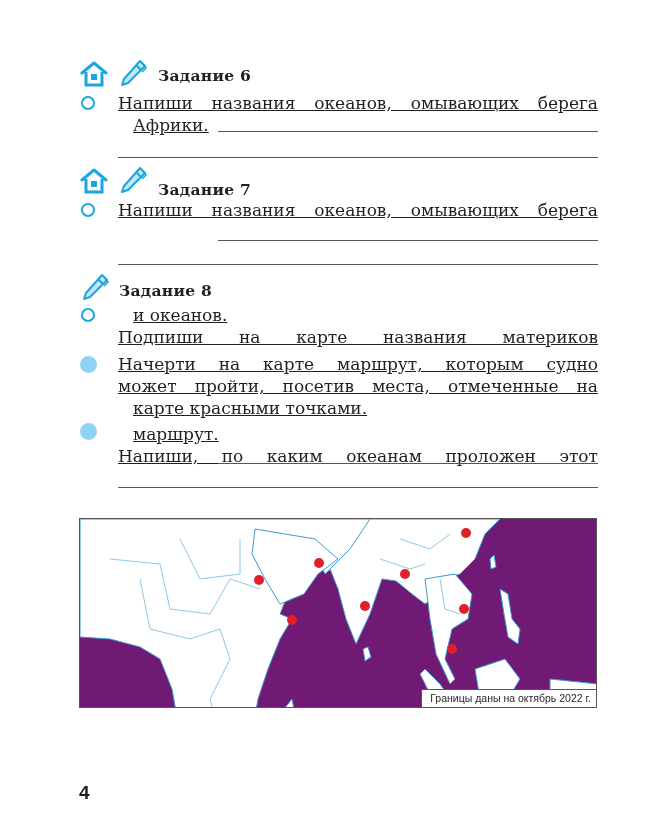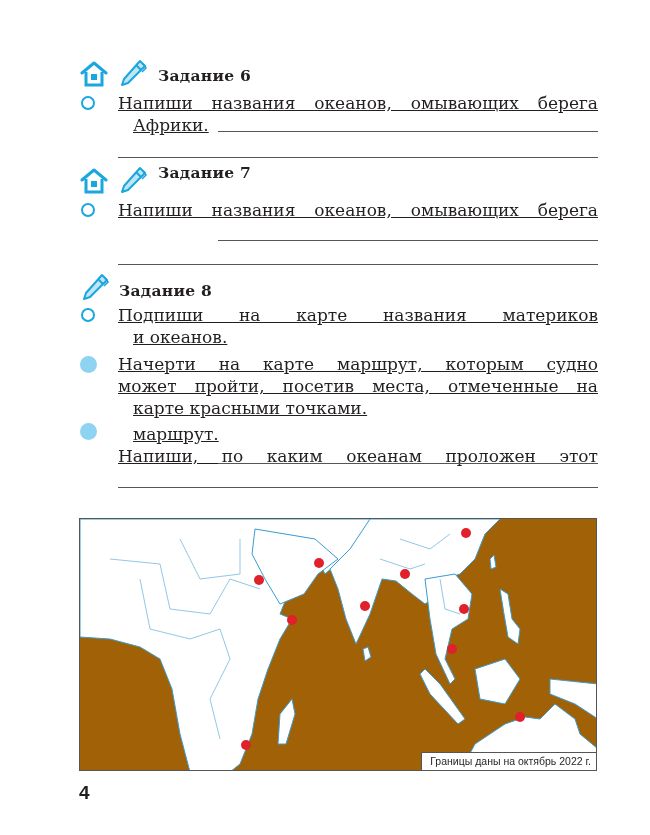--- a/index.html
+++ b/index.html
@@ -7,21 +7,21 @@
   .task-head{position:absolute;display:flex;align-items:center;}
   .task-title{font-family:"DejaVu Serif",serif;font-weight:bold;font-size:15.5px;letter-spacing:0.3px;}
   .icon{position:absolute;}
   .marker{position:absolute;width:14px;height:14px;border-radius:50%;box-sizing:border-box;}
   .marker.ring{border:2.4px solid #1aa6de;background:#fff;}
   .marker.dot{background:#8fd3f2;width:17px;height:17px;}
   .para{position:absolute;left:118px;width:480px;font-size:17px;line-height:22px;text-align:justify;text-align-last:auto;text-decoration:underline;}
   .para .line{display:block;text-align:justify;text-align-last:justify;white-space:nowrap;}
   .para .line.last{text-align-last:left;margin-left:15px;}
   .answer-line{position:absolute;height:0;border-top:1.3px solid #555;}
-  .map{position:absolute;left:79px;top:518px;width:518px;height:253px;border:1.3px solid #555;background:#a16207;overflow:hidden;box-sizing:border-box;}
+  .map{position:absolute;left:79px;top:518px;width:518px;height:190px;border:1.3px solid #555;background:#701a75;overflow:hidden;box-sizing:border-box;}
   .map svg{position:absolute;left:0;top:0;}
   .caption{position:absolute;right:0;bottom:0;background:#fff;border-left:1px solid #555;border-top:1px solid #555;font-family:"Liberation Sans","DejaVu Sans",sans-serif;font-size:10.5px;padding:2px 5px 3px 8px;color:#231f20;}
   .page-num{position:absolute;left:79px;top:782px;font-family:"Liberation Sans","DejaVu Sans",sans-serif;font-weight:bold;font-size:19px;}
 </style>
 </head>
 <body>
 
 <div>
   <svg class="icon" style="left:80px;top:60px" width="28" height="28" viewBox="0 0 28 28">
     <path d="M2 13 L14 3 L26 13" fill="none" stroke="#1aa6de" stroke-width="3" stroke-linecap="round" stroke-linejoin="round"></path>
@@ -49,21 +49,21 @@
   <svg class="icon" style="left:80px;top:167px" width="28" height="28" viewBox="0 0 28 28">
     <path d="M2 13 L14 3 L26 13" fill="none" stroke="#1aa6de" stroke-width="3" stroke-linecap="round" stroke-linejoin="round"></path>
     <path d="M6 12 V25 H22 V12" fill="none" stroke="#1aa6de" stroke-width="3"></path>
     <rect x="11" y="14" width="6" height="6" fill="#1aa6de"></rect>
   </svg>
   <svg class="icon" style="left:118px;top:165px" width="30" height="30" viewBox="0 0 30 30">
     <path d="M22 3 L27 8 L10 25 L4 27 L6 21 Z" fill="#bfe6f7" stroke="#1aa6de" stroke-width="2" stroke-linejoin="round"></path>
     <path d="M18 7 L23 12" stroke="#1aa6de" stroke-width="2"></path>
     <path d="M25 6 L28 10 L24 14" fill="none" stroke="#1aa6de" stroke-width="1.6"></path>
   </svg>
-  <div class="task-head" style="left:158px;top:163px">
+  <div class="task-head" style="left:158px;top:180px">
     <span class="task-title">Задание 7</span>
   </div>
   <div class="marker ring" style="left:81px;top:203px"></div>
   <div class="para" style="top:199px">
     <span class="line">Напиши названия океанов, омывающих берега</span>
   </div>
   <div class="answer-line" style="left:218px;top:240px;width:380px"></div>
   <div class="answer-line" style="left:118px;top:264px;width:480px"></div>
 </div>
 
@@ -71,22 +71,22 @@
   <svg class="icon" style="left:80px;top:272px" width="30" height="30" viewBox="0 0 30 30">
     <path d="M22 3 L27 8 L10 25 L4 27 L6 21 Z" fill="#bfe6f7" stroke="#1aa6de" stroke-width="2" stroke-linejoin="round"></path>
     <path d="M18 7 L23 12" stroke="#1aa6de" stroke-width="2"></path>
     <path d="M25 6 L28 10 L24 14" fill="none" stroke="#1aa6de" stroke-width="1.6"></path>
   </svg>
   <div class="task-head" style="left:119px;top:281px">
     <span class="task-title">Задание 8</span>
   </div>
   <div class="marker ring" style="left:81px;top:308px"></div>
   <div class="para" style="top:304px">
+    <span class="line last">и океанов.</span>
     <span class="line">Подпиши на карте названия материков</span>
-    <span class="line last">и океанов.</span>
   </div>
   <div class="marker dot" style="left:80px;top:356px"></div>
   <div class="para" style="top:353px">
     <span class="line">Начерти на карте маршрут, которым судно</span>
     <span class="line">может пройти, посетив места, отмеченные на</span>
     <span class="line last">карте красными точками.</span>
   </div>
   <div class="marker dot" style="left:80px;top:423px"></div>
   <div class="para" style="top:423px">
     <span class="line last">маршрут.</span>

